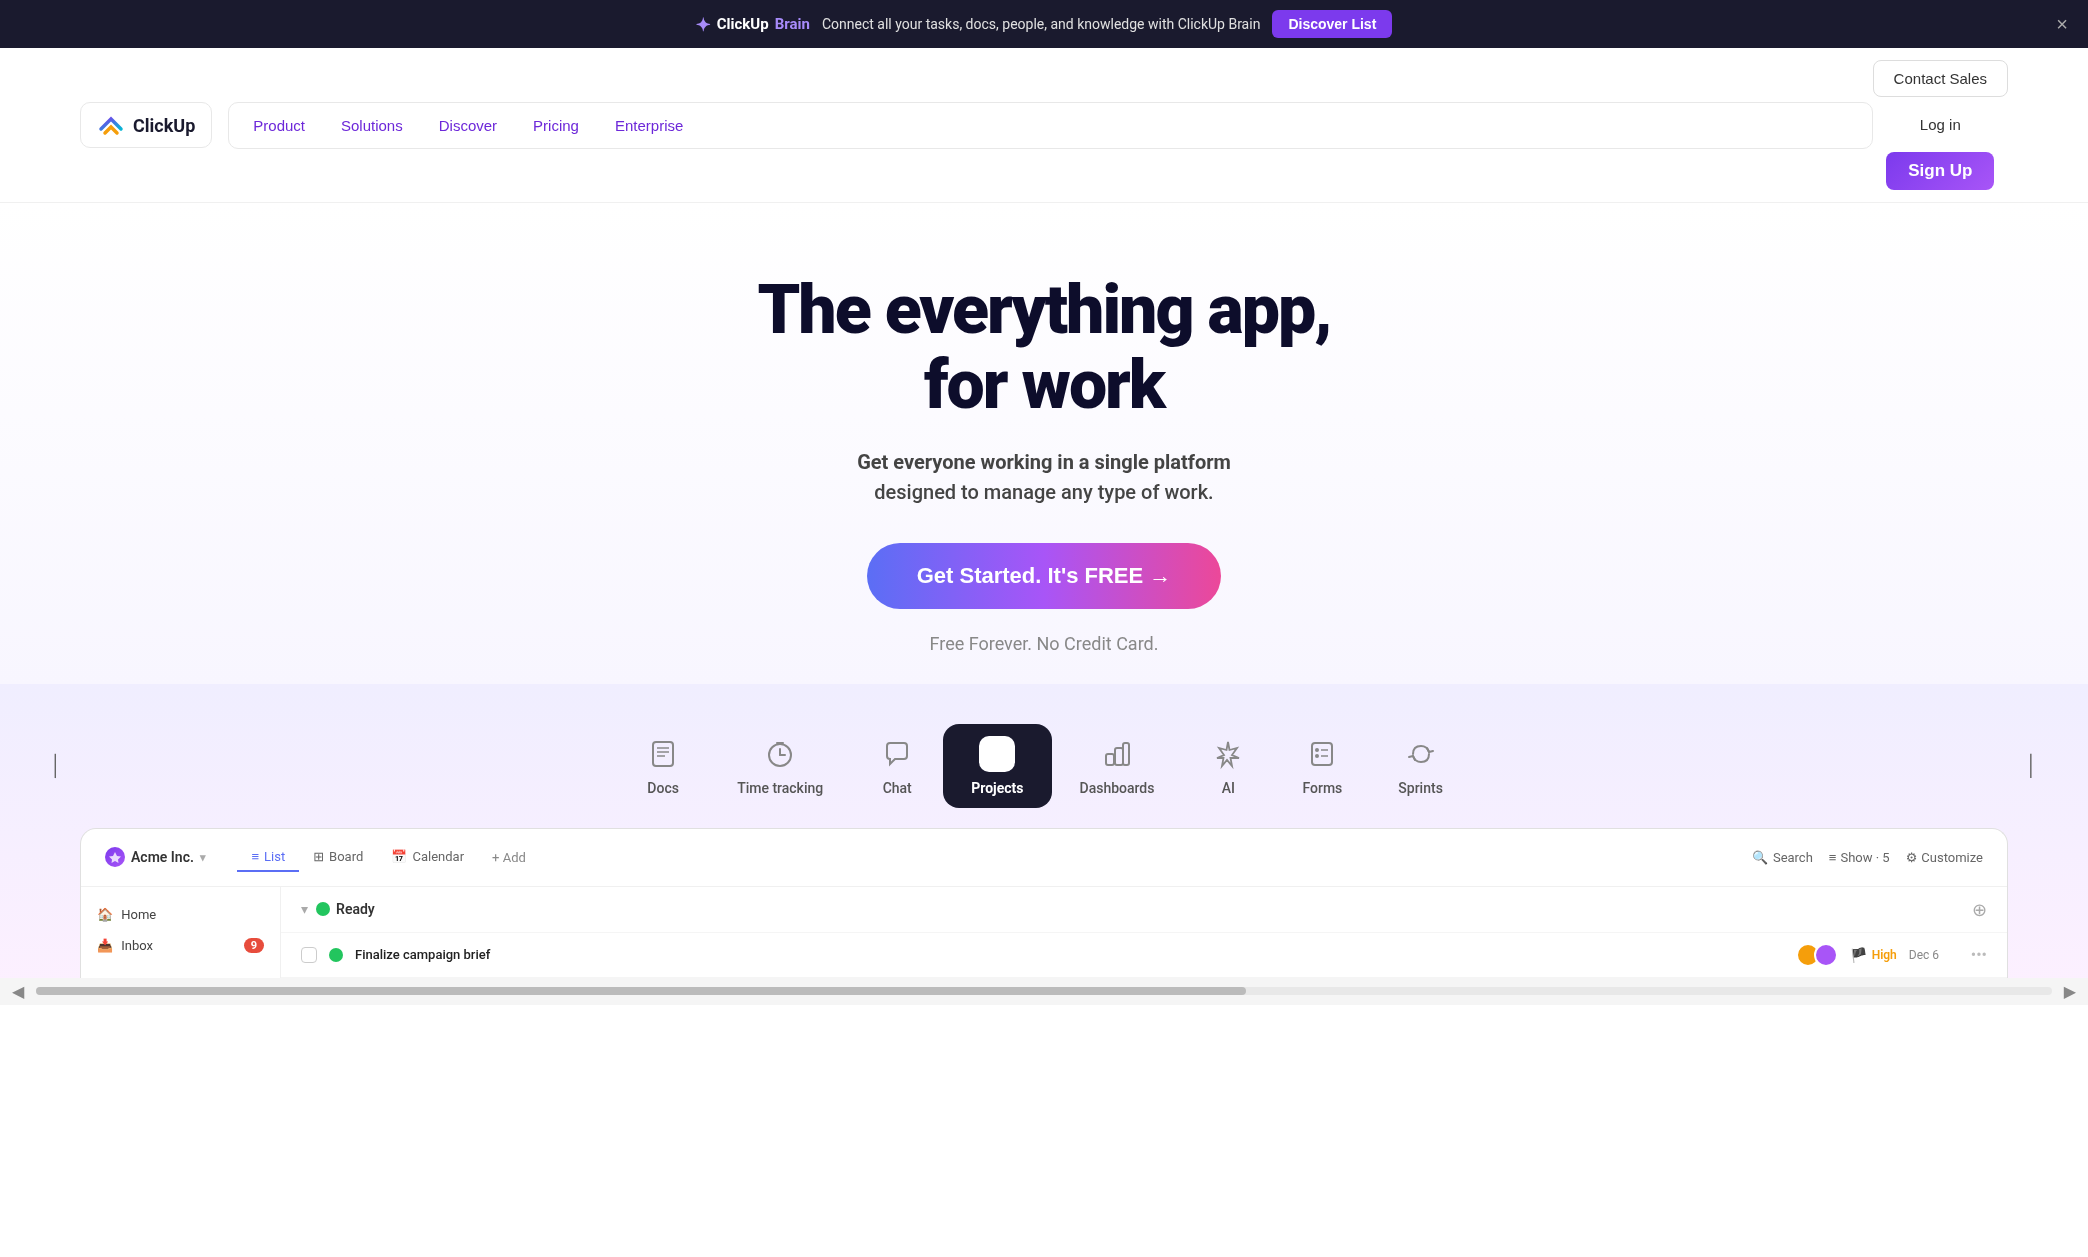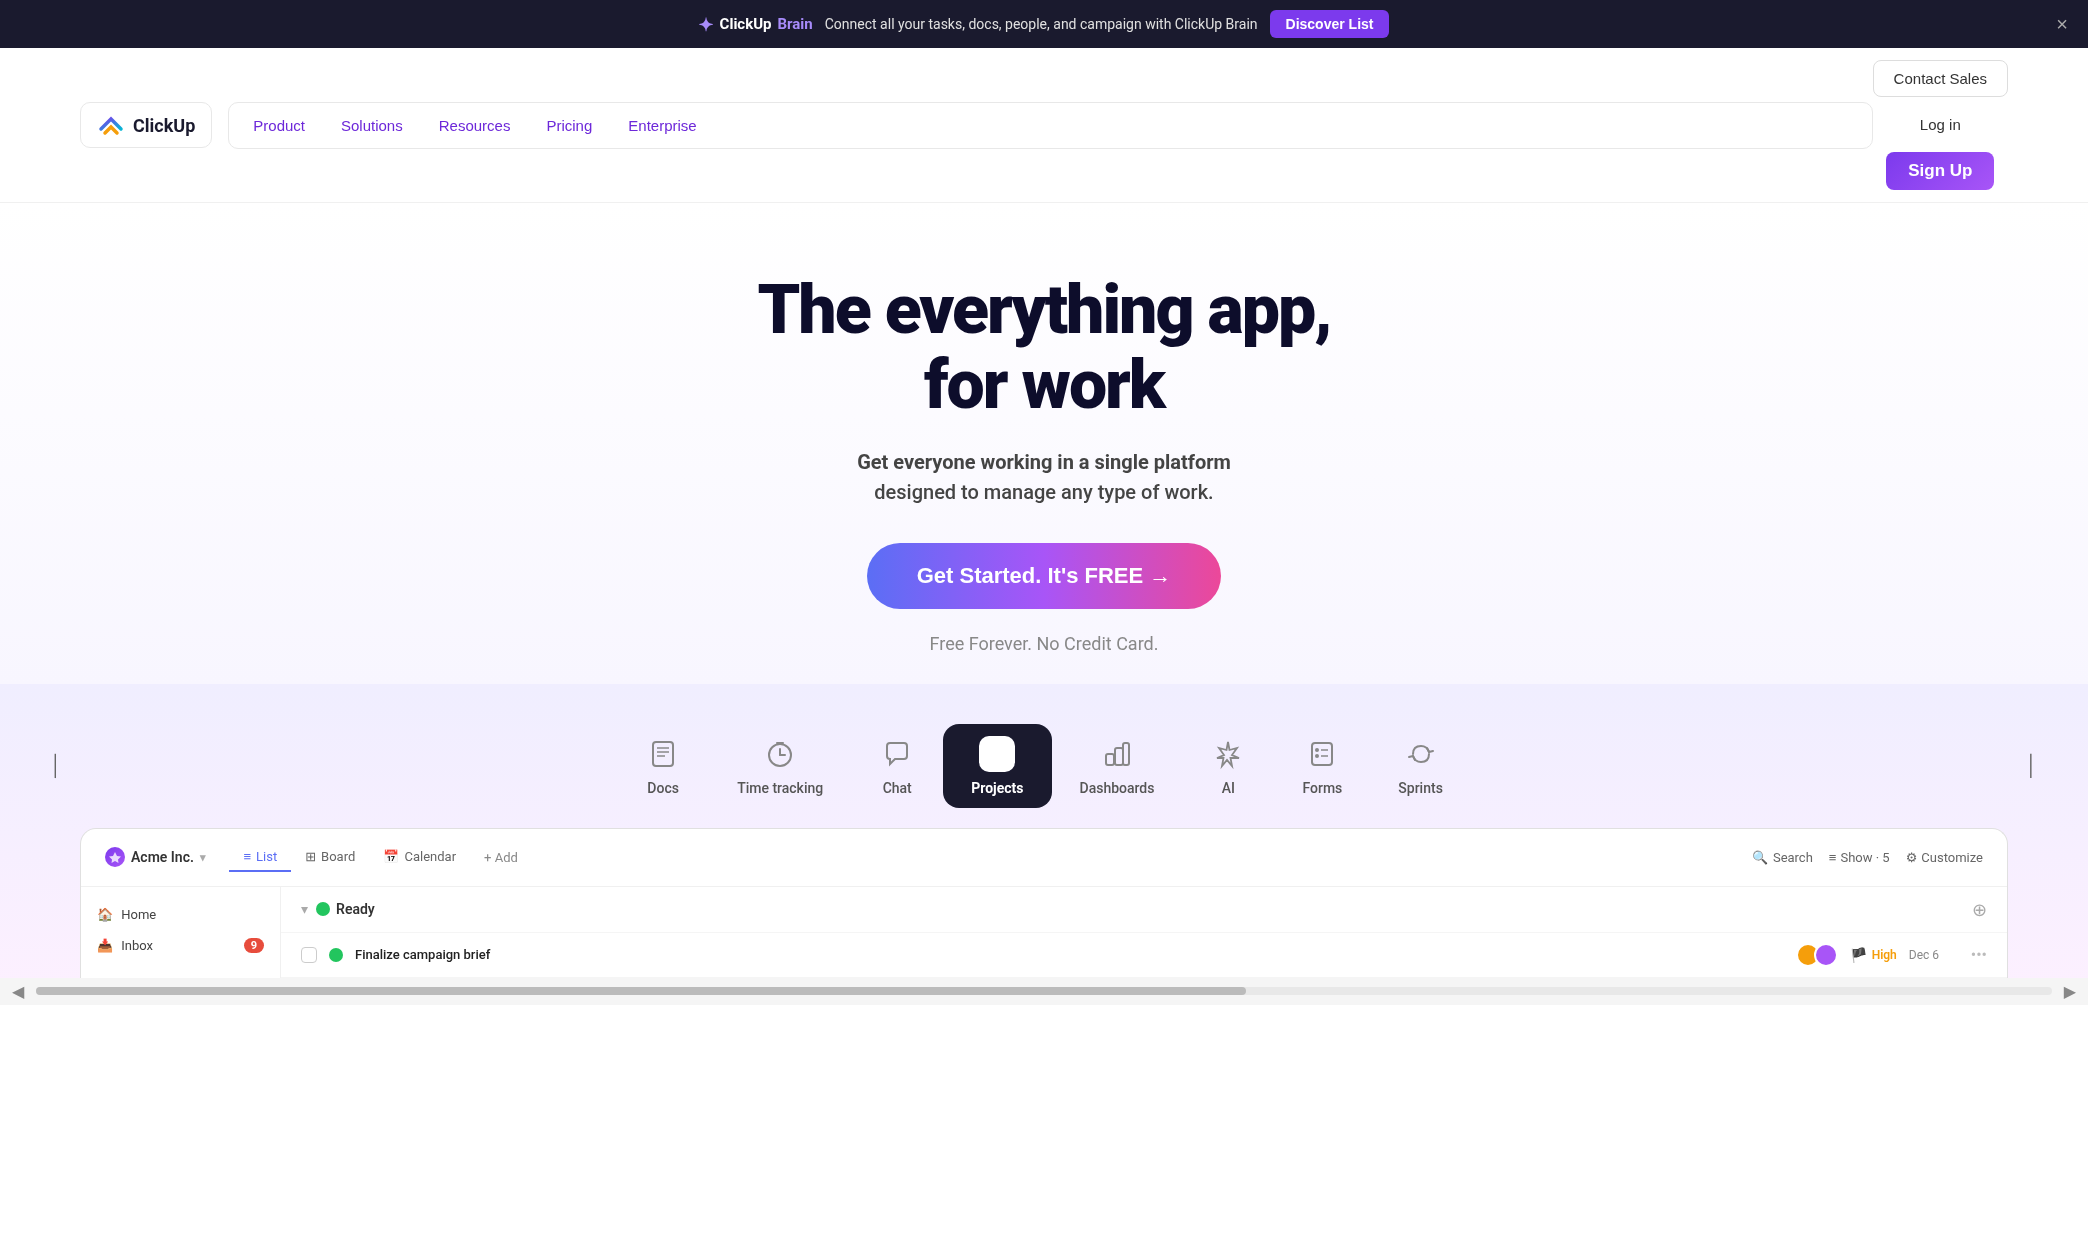--- a/index.html
+++ b/index.html
@@ -241,21 +241,21 @@
       border: 1px solid #e0e0e0;
       border-bottom: none;
       overflow: hidden;
       min-height: 140px;
     }
     .preview-header {
       display: flex;
       align-items: center;
       padding: 14px 24px;
       border-bottom: 1px solid #f0f0f0;
-      gap: 0;
+      gap: 8px;
     }
     .workspace-name {
       display: flex;
       align-items: center;
       gap: 6px;
       font-weight: 600;
       font-size: 14px;
       color: #333;
       margin-right: 24px;
     }
@@ -447,21 +447,21 @@
   </style>
 </head>
 <body>
 
 <div class="top-banner">
   <div class="brain-logo">
     <span class="sparkle">✦</span>
     <span class="clickup-text">ClickUp</span>
     <span class="brain-text">Brain</span>
   </div>
-  <span class="banner-desc">Connect all your tasks, docs, people, and campaign with ClickUp Brain</span>
+  <span class="banner-desc">Connect all your tasks, docs, people, and knowledge with ClickUp Brain</span>
   <button class="discover-btn">Discover List</button>
   <button class="close-banner">×</button>
 </div>
 
 <nav class="navbar">
   <div class="logo-container">
     <svg class="logo-icon" viewBox="0 0 28 28">
       <defs>
         <linearGradient id="lg1" x1="0%" y1="0%" x2="100%" y2="100%">
           <stop offset="0%" stop-color="#7c3aed"></stop>
@@ -469,21 +469,21 @@
         </linearGradient>
       </defs>
       <path d="M4 18 L14 8 L24 18" stroke="url(#lg1)" stroke-width="3.5" fill="none" stroke-linecap="round"></path>
       <path d="M8 22 L14 16 L20 22" stroke="#f59e0b" stroke-width="3.5" fill="none" stroke-linecap="round"></path>
     </svg>
     <span class="logo-text">ClickUp</span>
   </div>
   <div class="nav-links">
     <button class="nav-link">Product</button>
     <button class="nav-link">Solutions</button>
-    <button class="nav-link">Resources</button>
+    <button class="nav-link">Discover</button>
     <button class="nav-link">Pricing</button>
     <button class="nav-link">Enterprise</button>
   </div>
   <div class="nav-actions">
     <button class="btn-contact">Contact Sales</button>
     <button class="btn-login">Log in</button>
     <button class="btn-signup">Sign Up</button>
   </div>
 </nav>
 

